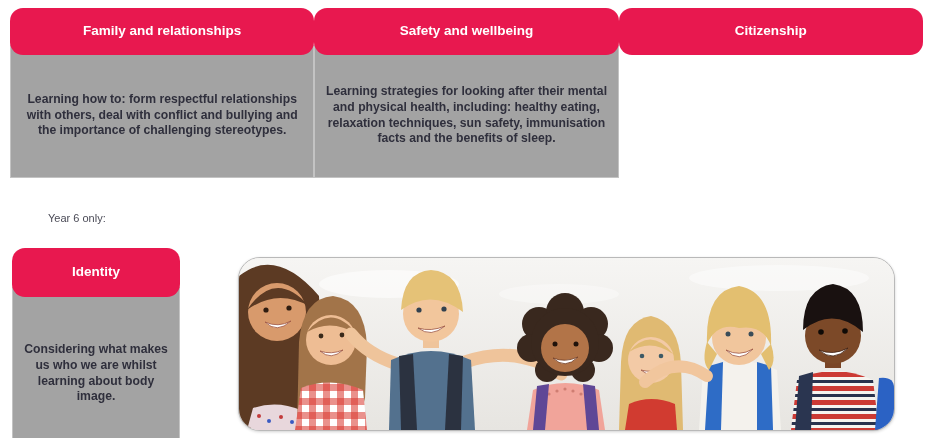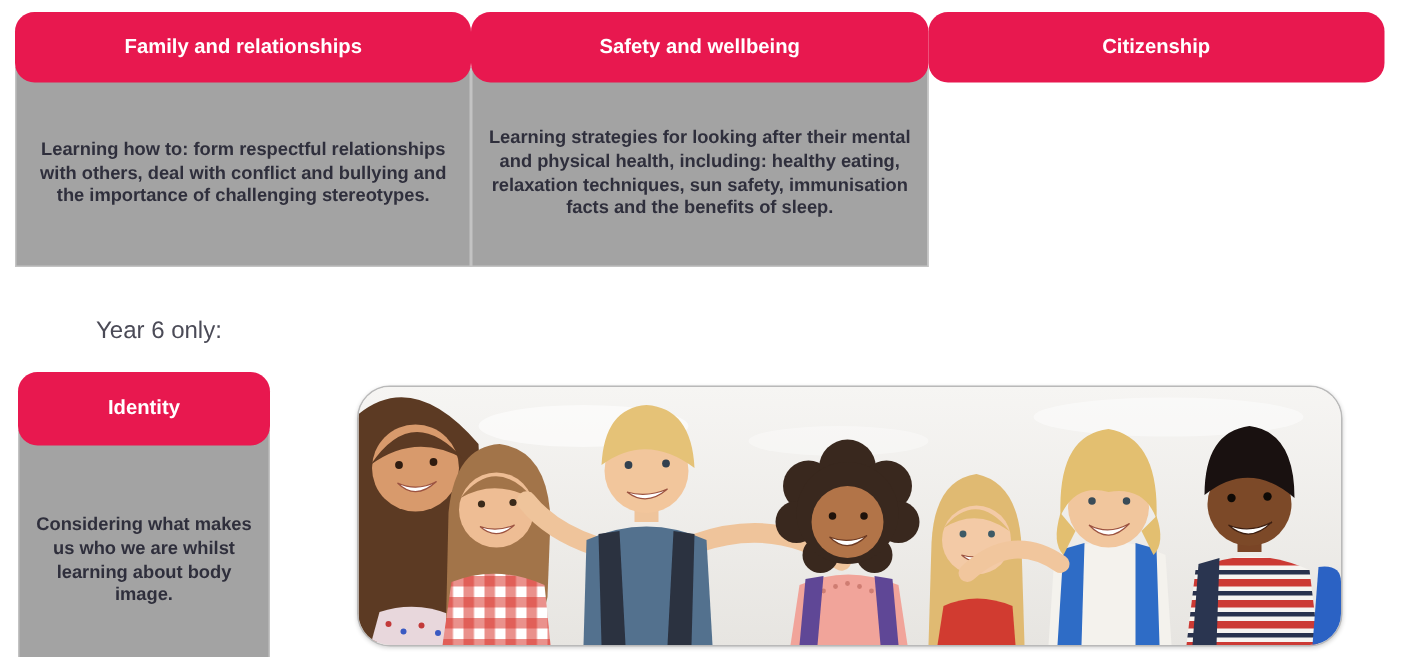--- a/index.html
+++ b/index.html
@@ -22,22 +22,22 @@
   }
   .card-body{
     flex:1;background:#a3a3a3;border:1px solid #c3c3c3;
     margin-top:-10px;padding:16px 6px 8px;box-sizing:border-box;
     display:flex;align-items:center;justify-content:flex-end;text-align:center;
     font-size:12.2px;font-weight:bold;color:#2f2f3c;line-height:1.3;
     z-index:1;
   }
   .card-body p{margin:0;}
   .year6-label{
-    position:absolute;left:64px;top:212px;
-    font-size:16px;color:#4b4b57;
+    position:absolute;left:48px;top:212px;
+    font-size:11px;color:#4b4b57;
   }
   .identity-card{
     position:absolute;left:12px;top:248px;width:168px;height:204px;
     display:flex;flex-direction:column;
   }
   .identity-card .card-header{min-height:49px;}
   .photo-frame{
     position:absolute;left:238px;top:257px;width:655px;height:172px;
     border-radius:22px;border:1px solid #b9b9b9;overflow:hidden;
     box-shadow:0 1px 3px rgba(0,0,0,0.18);

